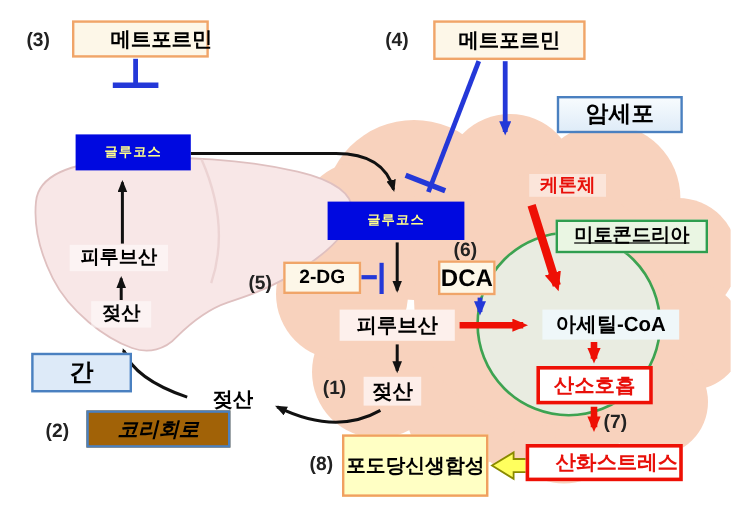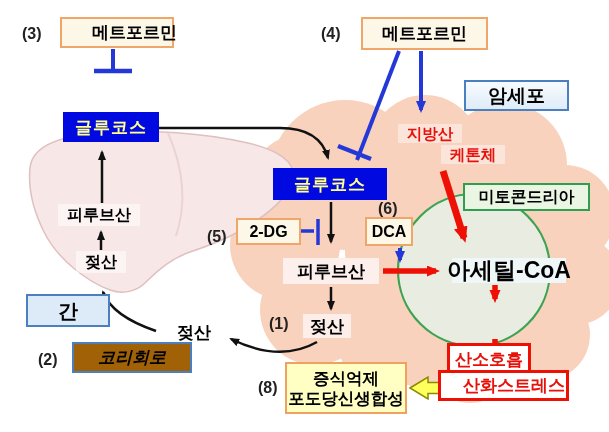--- a/index.html
+++ b/index.html
@@ -2,21 +2,21 @@
 <html><head>
 <meta charset="utf-8">
 <style>
   html,body{margin:0;padding:0;background:#fff;}
   .stage{position:relative;width:609px;height:432px;background:#ffffff;overflow:hidden;
          font-family:"Liberation Sans","DejaVu Sans",sans-serif;}
   svg.layer{position:absolute;left:0;top:0;}
   .bx{position:absolute;display:flex;align-items:center;justify-content:center;
       font-weight:bold;box-sizing:border-box;white-space:nowrap;line-height:1;}
   .obox{background:#fdf7e8;border:2px solid #f0a569;color:#000;font-size:17px;}
-  .bluefill{background:#0009e0;color:#ffff8c;font-size:17px;letter-spacing:1px;}
+  .bluefill{background:#0009e0;color:#ffff8c;font-size:11px;letter-spacing:1px;}
   .bbox{border:2px solid #4a80c0;color:#000;}
   .redbox{background:#ffffff;border:3px solid #ee1005;color:#e8100a;font-size:17px;}
   .num{position:absolute;font-size:16px;font-weight:bold;color:#222;line-height:1;}
   .redtext{color:#e8100a;font-weight:bold;}
   .plain{background:transparent;}
 </style>
 </head>
 <body>
 
 <div class="stage">
@@ -110,45 +110,43 @@
   <div class="bx obox" style="left:60px;top:17px;width:114px;height:31px;padding-left:35px;">메트포르민</div>
 
 
   <div class="bx bluefill" style="left:63px;top:112px;width:96px;height:30px;">글루코스</div>
 
   <div class="bx obox" style="left:361px;top:17px;width:127px;height:33px;">메트포르민</div>
 
   <div class="bx bbox" style="left:464px;top:80px;width:105px;height:31px;font-size:19px;border-width:2.5px;
        background:linear-gradient(#f7fbfe,#dfecf8);">암세포</div>
 
-  <div class="bx redtext" style="left:398px;top:124px;width:64px;height:19px;font-size:15.5px;background:#fbe5da;">지방산</div>
   <div class="bx redtext" style="left:398px;top:145px;width:64px;height:19px;font-size:15.5px;background:#fbe5da;margin-left:43px;">케톤체</div>
 
   <div class="bx bluefill" style="left:273px;top:168px;width:114px;height:32px;">글루코스</div>
 
   <div class="bx" style="left:463px;top:183px;width:127px;height:28px;font-size:16px;
-       background:#eaf6e3;border:2px solid #2f9e4f;color:#000;">미토콘드리아</div>
+       background:#eaf6e3;border:2px solid #2f9e4f;color:#000;text-decoration:underline;">미토콘드리아</div>
 
   <div class="bx obox" style="left:236px;top:218px;width:65px;height:27px;font-size:16px;">2-DG</div>
 
-  <div class="bx obox" style="left:365px;top:217px;width:48px;height:29px;font-size:16px;text-align:right;">DCA</div>
+  <div class="bx obox" style="left:365px;top:217px;width:48px;height:29px;font-size:20px;text-align:right;">DCA</div>
 
   <div class="bx" style="left:283px;top:258px;width:96px;height:26px;font-size:17px;background:#fdf0ec;color:#000;">피루브산</div>
 
-  <div class="bx" style="left:452px;top:258px;width:114px;height:25px;font-size:23px;background:#eff7f9;color:#000;">아세틸-CoA</div>
+  <div class="bx" style="left:452px;top:258px;width:114px;height:25px;font-size:17px;background:#eff7f9;color:#000;">아세틸-CoA</div>
 
-  <div class="bx redbox" style="left:447px;top:305px;width:84px;height:32px;margin-top:38px;">산소호흡</div>
+  <div class="bx redbox" style="left:447px;top:305px;width:97px;height:32px;">산소호흡</div>
 
   <div class="bx redbox" style="left:438px;top:370px;width:131px;height:31px;padding-left:21px;">산화스트레스</div>
 
   <div class="bx" style="left:303px;top:314px;width:48px;height:24px;font-size:17px;background:#fdeee9;color:#000;">젖산</div>
 
   <div class="bx" style="left:285px;top:362px;width:122px;height:52px;flex-direction:column;gap:3px;
        background:#ffffc4;border:2.5px solid #f0a060;color:#000;font-size:16.5px;">
-    <span>증식억제</span>
     <span>포도당신생합성</span>
   </div>
 
   <div class="bx" style="left:58px;top:204px;width:82px;height:22px;font-size:16px;background:rgba(255,255,255,0.5);color:#000;">피루브산</div>
 
   <div class="bx" style="left:76px;top:251px;width:50px;height:22px;font-size:16px;background:rgba(255,255,255,0.5);color:#000;">젖산</div>
 
   <div class="bx bbox" style="left:26px;top:294px;width:84px;height:33px;font-size:20px;border-width:2.5px;background:#ddeaf8;">간</div>
 
   <div class="bx bbox" style="left:72px;top:342px;width:120px;height:31px;font-size:17px;background:#a16207;font-style:italic;">코리회로</div>

